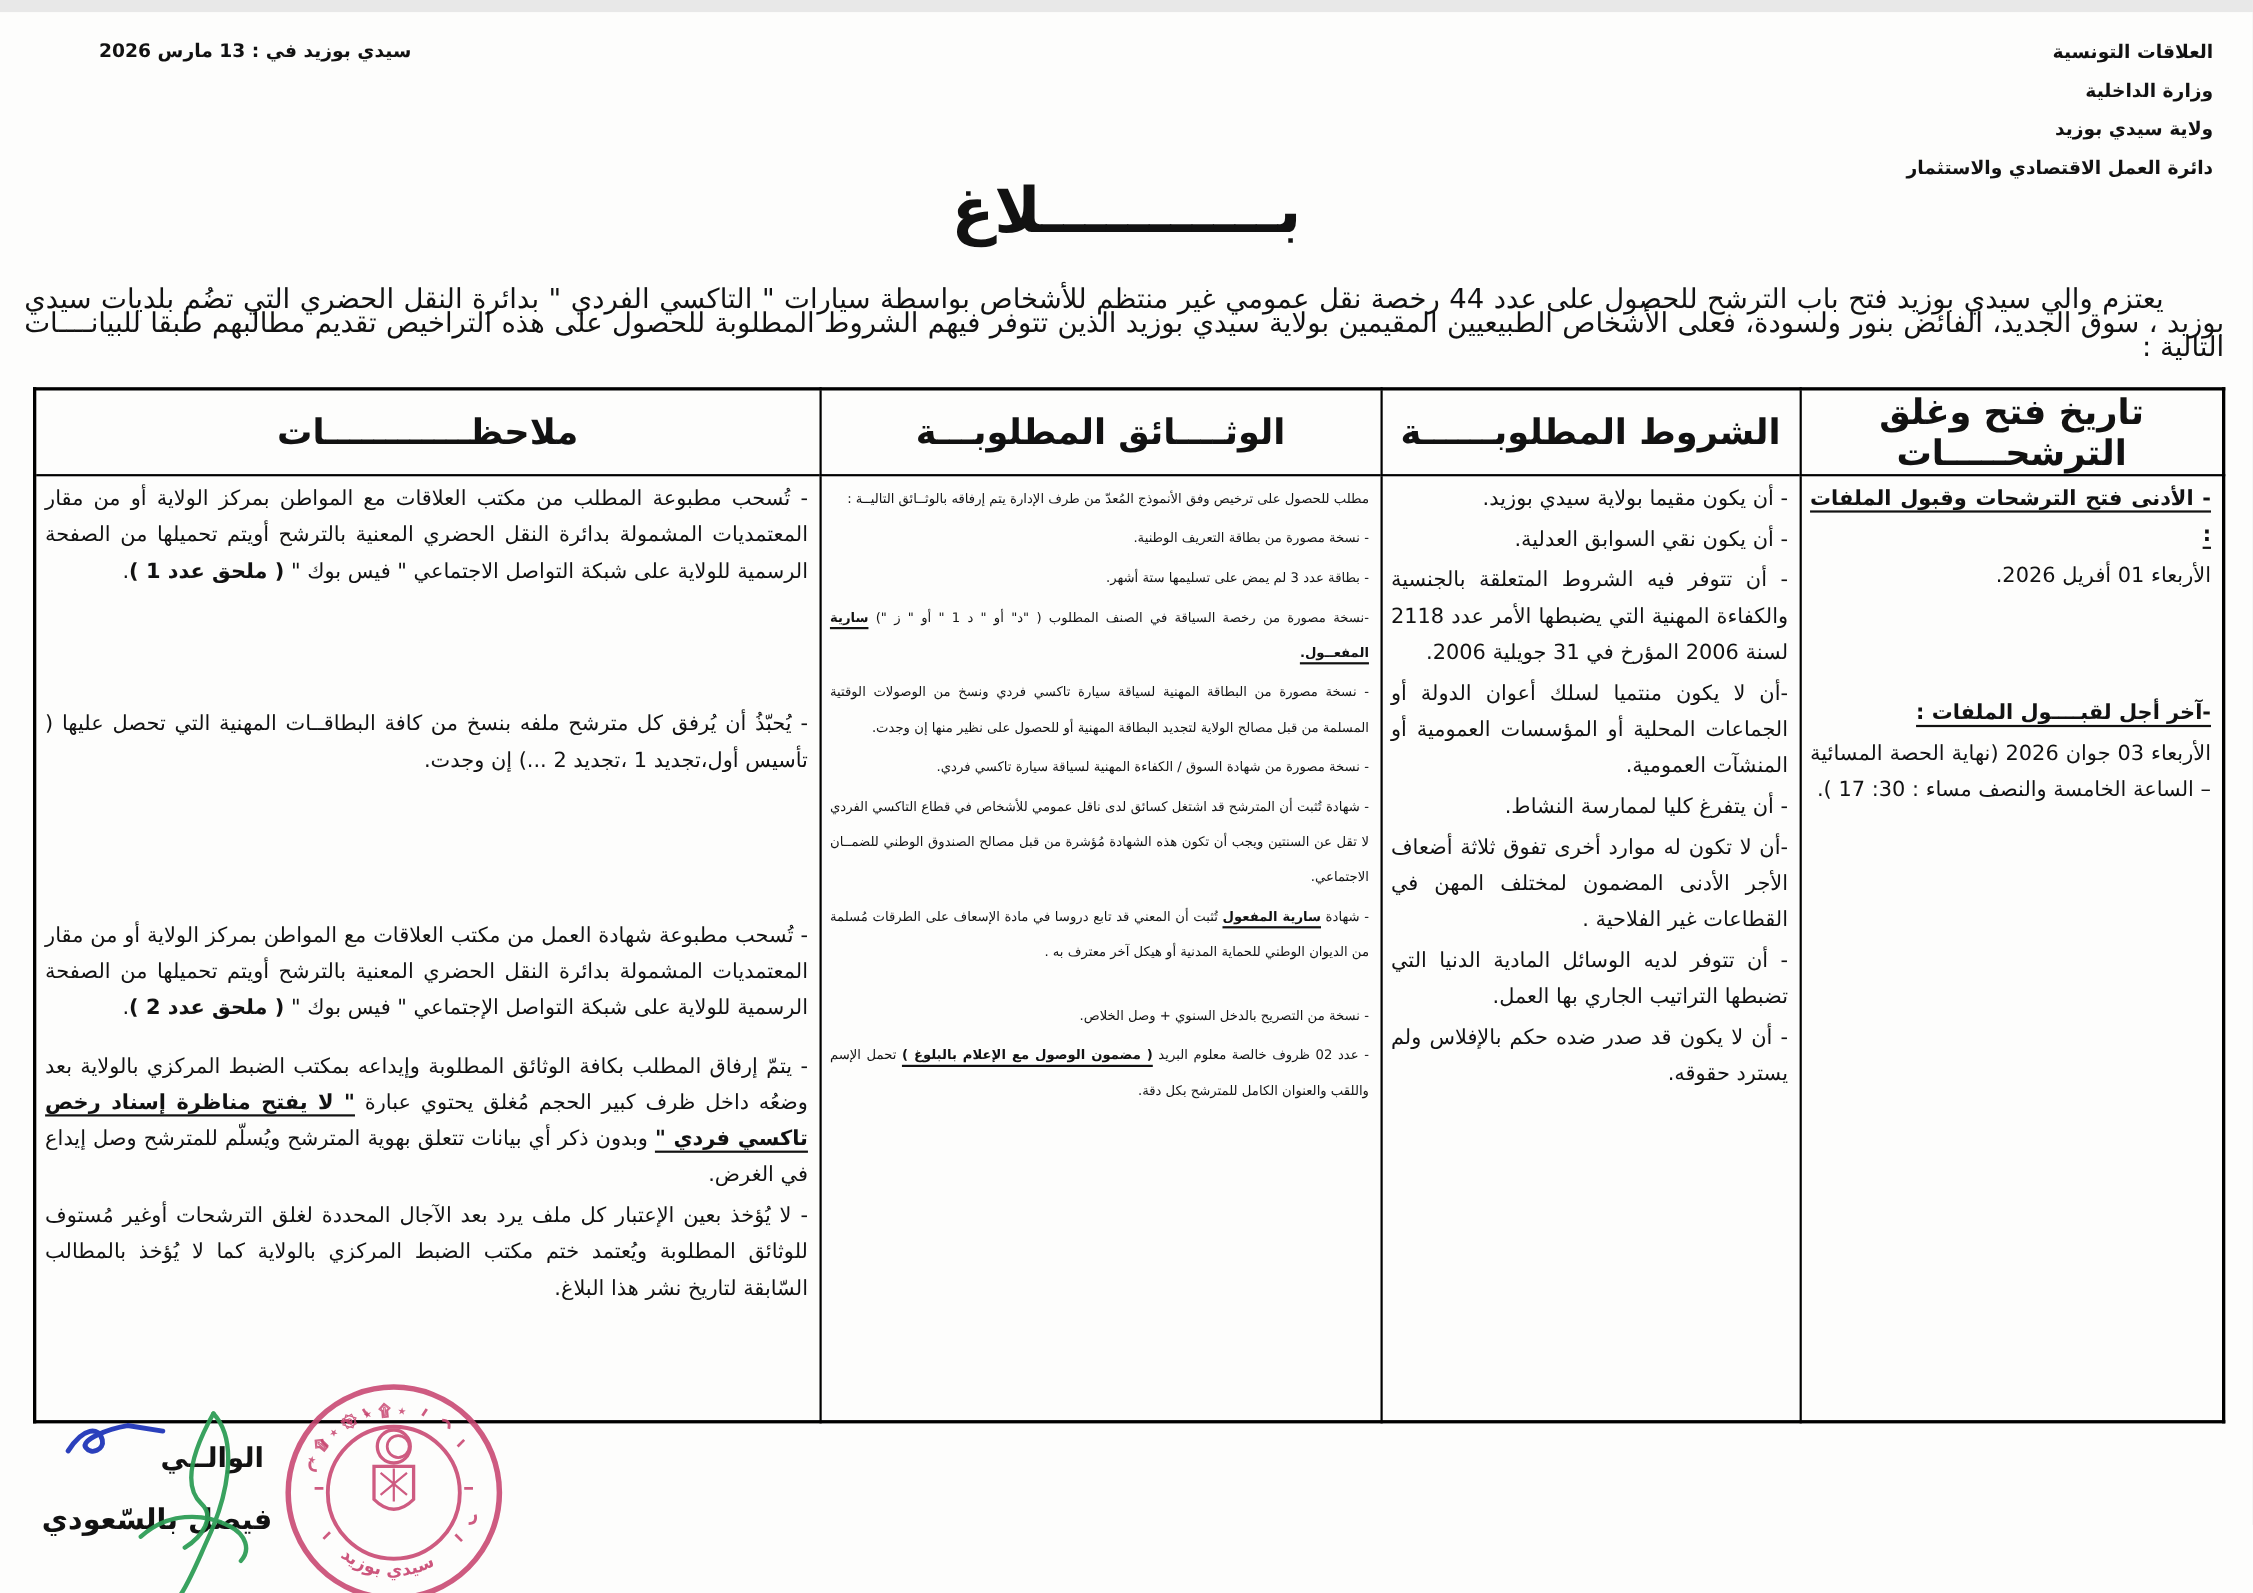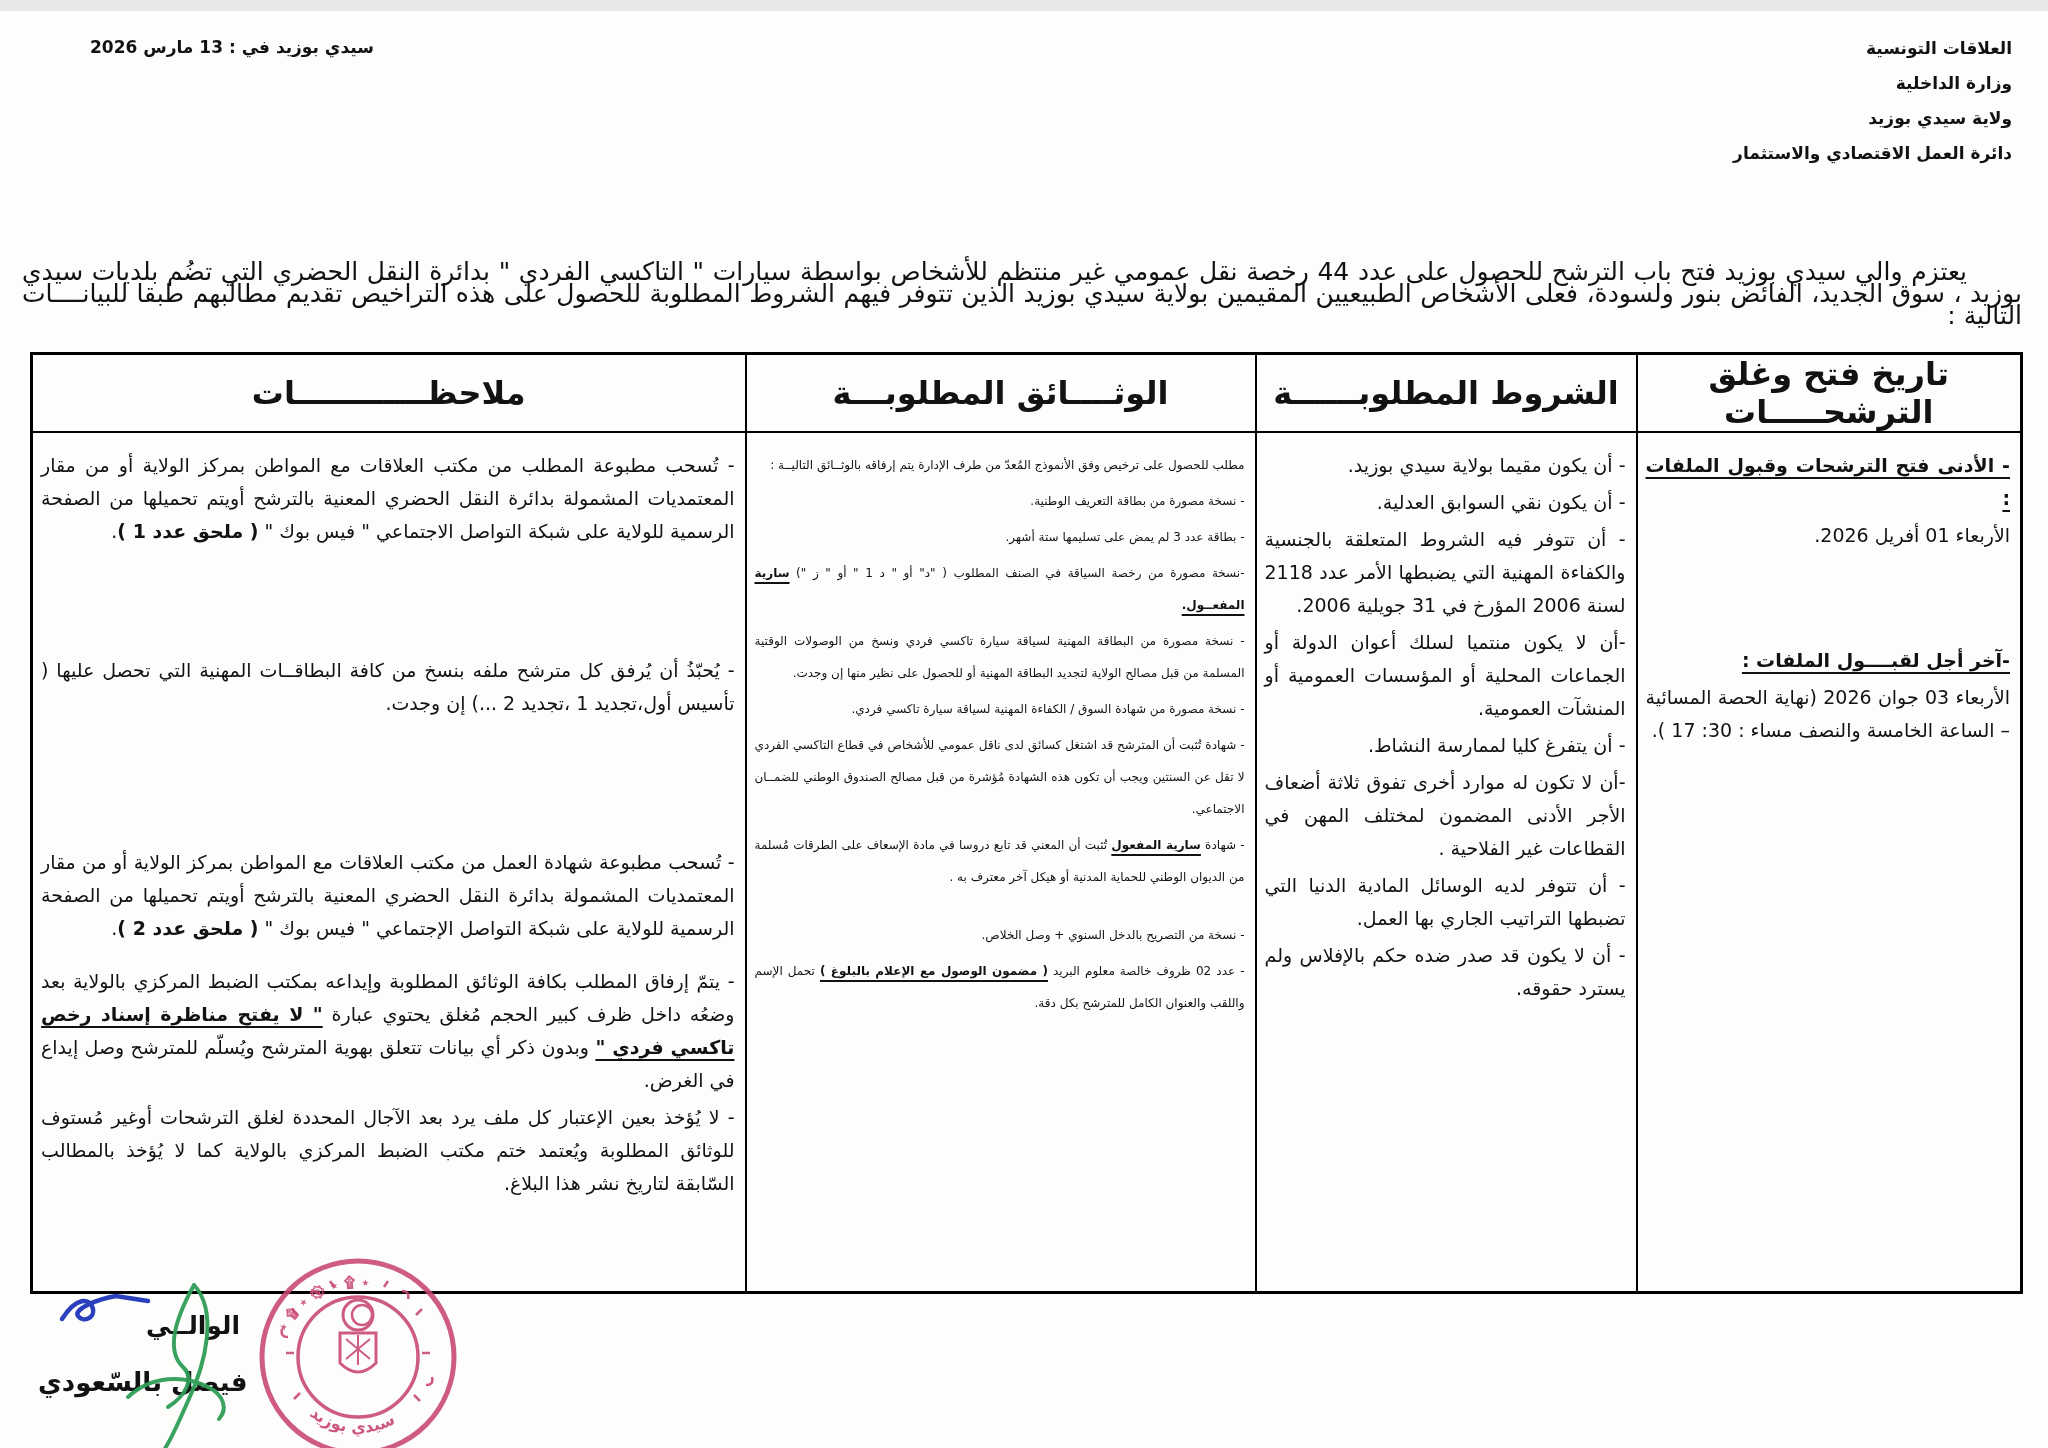--- a/index.html
+++ b/index.html
@@ -28,21 +28,21 @@
     position:absolute;top:341px;left:30px;width:1990px;height:942px;
     border-collapse:collapse;direction:rtl;table-layout:fixed;
     border:3px solid #000;
   }
   .doc-table th{
     border:2.5px solid #000;height:56px;vertical-align:middle;
     text-align:center;font-size:32px;font-weight:bold;padding:0 4px;
   }
   .doc-table td.cell{
     border:2.5px solid #000;vertical-align:top;
-    padding:16px 10px 8px 8px;font-size:19px;line-height:33px;
+    padding:4px 10px 8px 8px;font-size:19px;line-height:33px;
   }
   td.cell.documents{font-size:12px;line-height:32px;}
   .cp{margin:0 0 4px 0;text-align:justify;}
   .cp .b{font-weight:bold;}
   .cp .u{text-decoration:underline;text-decoration-thickness:2px;text-underline-offset:5px;}
   .cp.mt1{margin-top:106px;}
   .cp.mt2{margin-top:126px;}
   .cp.mt3{margin-top:20px;}
   .cp.mt4{margin-top:92px;}
   .cp.sm{margin-top:26px;}
@@ -65,20 +65,21 @@
 
   <div class="date-line">سيدي بوزيد في : 13 مارس 2026</div>
 
   <div class="agency">
     <div>العلاقات التونسية</div>
     <div>وزارة الداخلية</div>
     <div>ولاية سيدي بوزيد</div>
     <div>دائرة العمل الاقتصادي والاستثمار</div>
   </div>
 
+  <div class="doc-title">بـــــــــــلاغ</div>
 
   <div class="intro">يعتزم والي سيدي بوزيد فتح باب الترشح للحصول على عدد 44 رخصة نقل عمومي غير منتظم للأشخاص بواسطة سيارات " التاكسي الفردي " بدائرة النقل الحضري التي تضُم بلديات سيدي بوزيد ، سوق الجديد، الفائض بنور ولسودة، فعلى الأشخاص الطبيعيين المقيمين بولاية سيدي بوزيد الذين تتوفر فيهم الشروط المطلوبة للحصول على هذه التراخيص تقديم مطالبهم طبقا للبيانــــات التالية :</div>
 
   <table class="doc-table">
     <colgroup>
       <col style="width:385px">
         <col style="width:381px">
         <col style="width:510px">
         <col style="width:714px">
     </colgroup>

